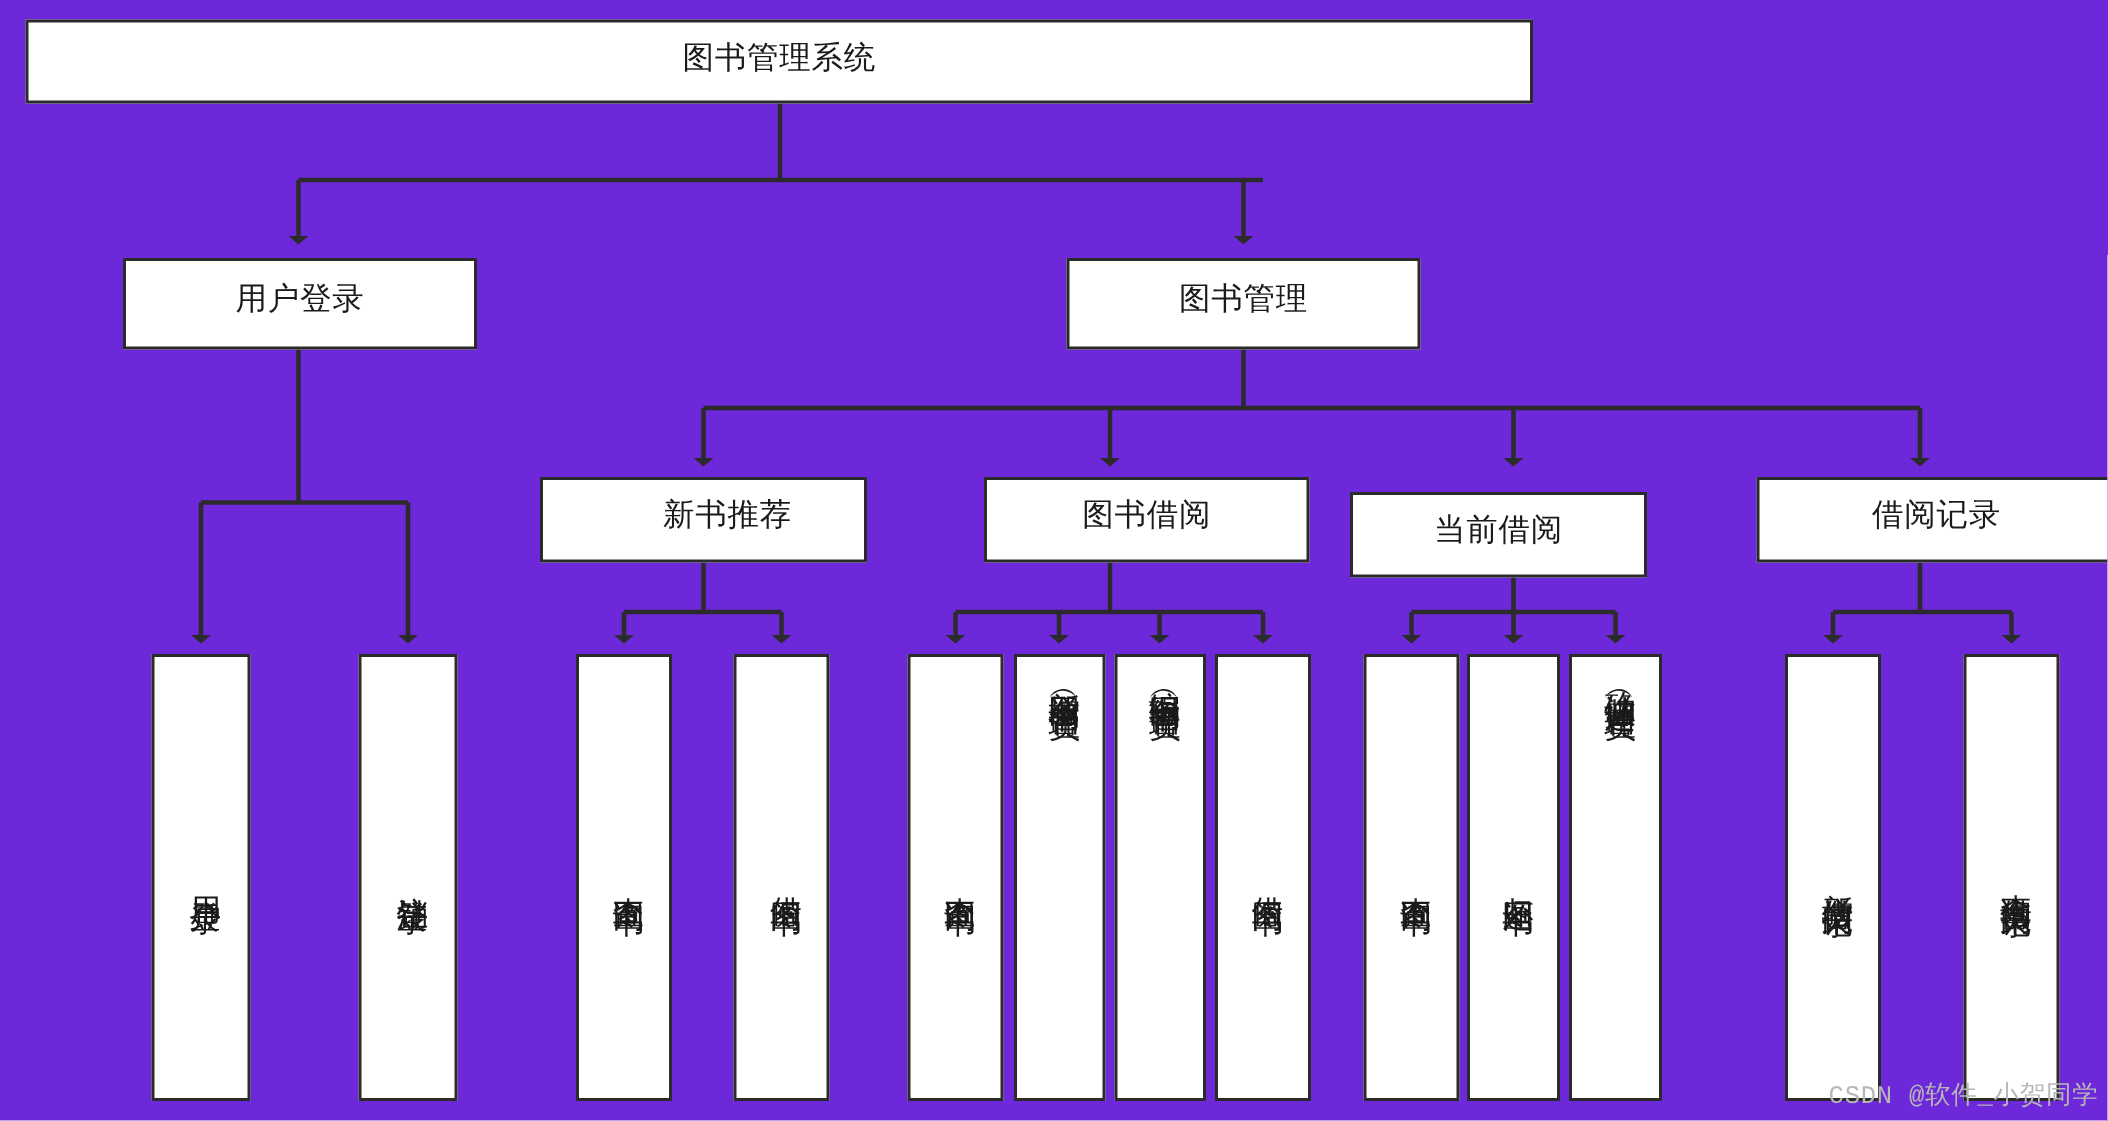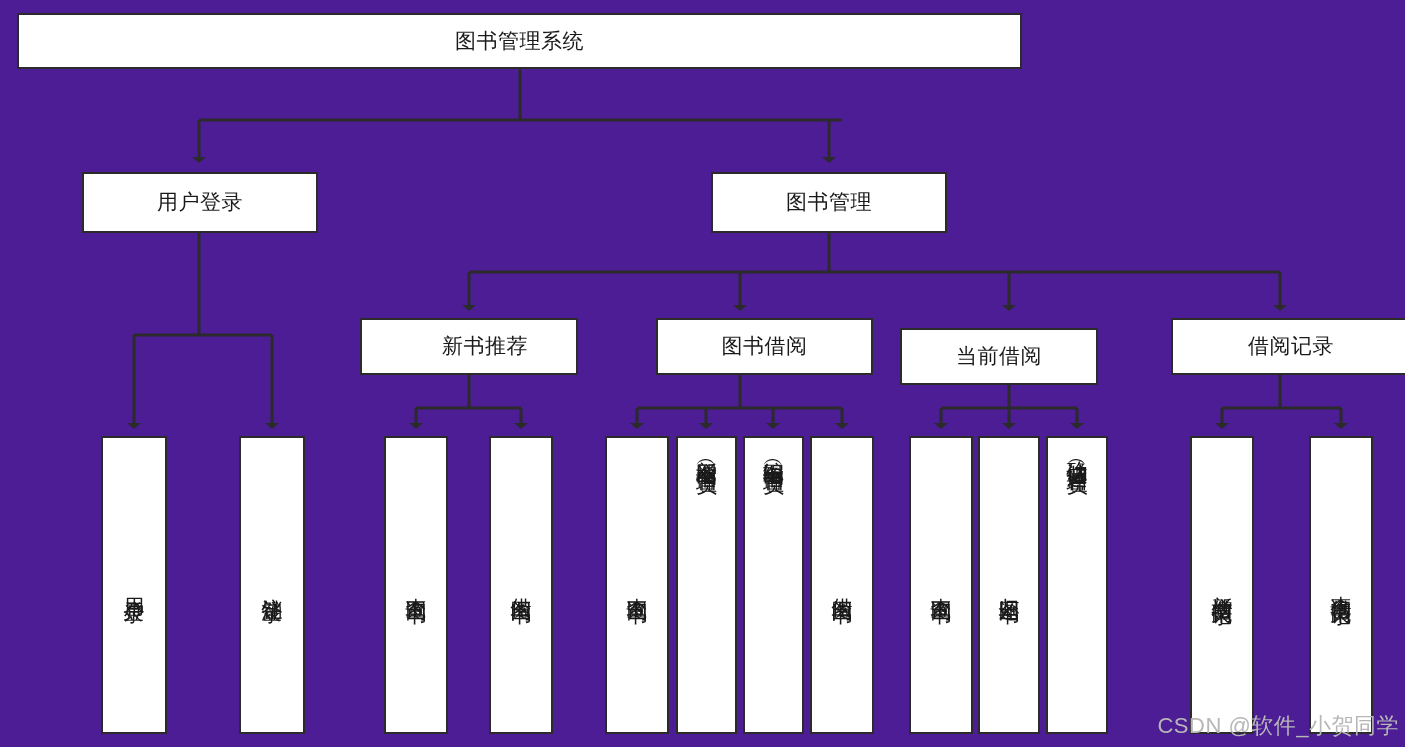--- a/index.html
+++ b/index.html
@@ -7,22 +7,23 @@
     padding: 0;
     background: #ffffff;
   }
   body {
     font-family: "Liberation Sans", "DejaVu Sans", sans-serif;
   }
   #canvas {
     position: relative;
     width: 1405px;
     height: 747px;
-    background: #4c1d95;
+    background: #6d28d9;
     overflow: hidden;
+    font-family: Liberation Mono, monospace;
   }
   svg.wires {
     position: absolute;
     left: 0;
     top: 0;
     width: 1405px;
     height: 747px;
     pointer-events: none;
   }
   .node {
@@ -59,21 +60,21 @@
     white-space: nowrap;
   }
   .node.vert.centered {
     align-items: center;
     padding-top: 0;
   }
   #watermark {
     position: absolute;
     right: 6px;
     bottom: 6px;
-    font-size: 22px;
+    font-size: 17px;
     color: #b7b7b7;
     letter-spacing: 0.5px;
     white-space: nowrap;
   }
 </style>
 </head>
 <body>
 
 <div id="canvas">
 

